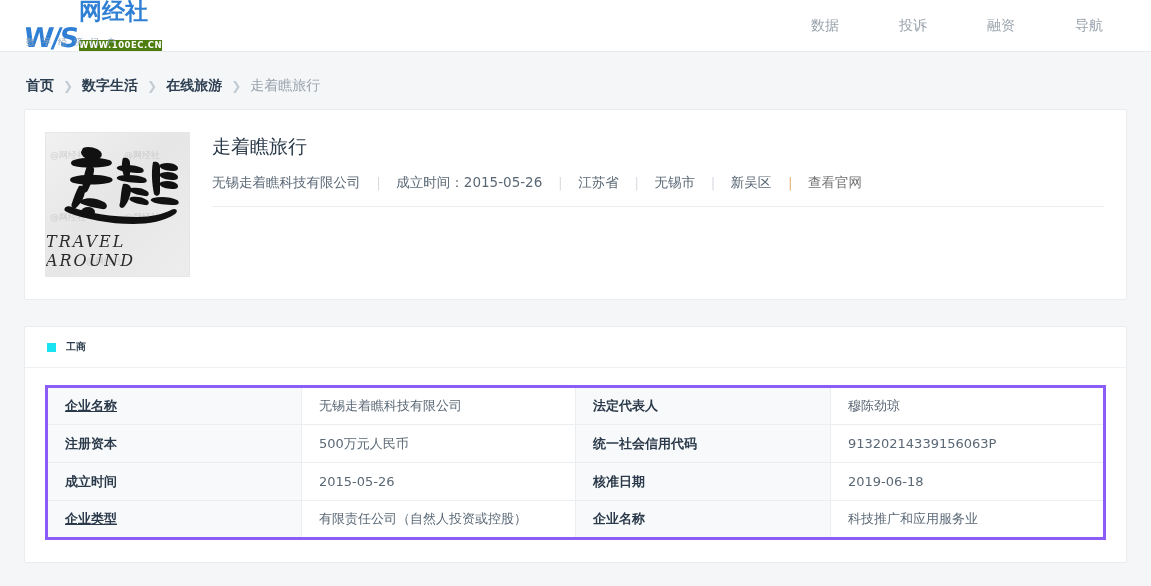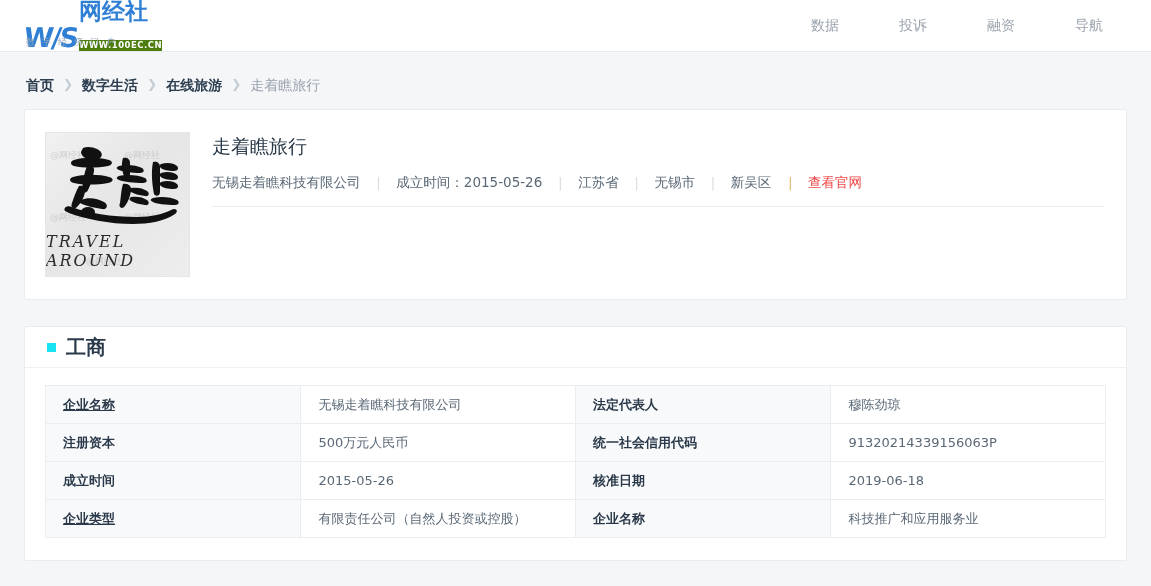--- a/index.html
+++ b/index.html
@@ -81,20 +81,21 @@
     margin-left: 30px;
   }
 
   
   .breadcrumb {
     margin: 0 auto;
     width: 1103px;
     padding: 25px 0 14px 2px;
     font-size: 14px;
     display: flex;
+    align-items: center;
     gap: 9px;
   }
   .crumb {
     color: #2c3e50;
     font-weight: bold;
     text-decoration: none;
     cursor: pointer;
   }
   .crumb.current { color: #9aa3ad; font-weight: normal; cursor: default; }
   .crumb-sep { color: #c3cbd3; font-size: 12px; }
@@ -155,21 +156,21 @@
   }
   .meta-line {
     font-size: 13.5px;
     color: #5a6876;
     padding-bottom: 14px;
     border-bottom: 1px solid #ececec;
     white-space: nowrap;
   }
   .meta-sep { color: #ccd2d8; margin: 0 7px; }
   .meta-sep.thick { color: #d8a04a; margin: 0 7px 0 8px; }
-  .meta-link { color: #ef4444; text-decoration: none; cursor: pointer; }
+  .meta-link { color: #737373; text-decoration: none; cursor: pointer; }
 
   .desc {
     margin-top: 13px;
     font-size: 13.5px;
     line-height: 21px;
     color: #5a6876;
     text-align: justify;
   }
 
   
@@ -181,31 +182,31 @@
     padding-left: 22px;
     border-bottom: 1px solid #eef1f3;
   }
   .sq {
     width: 9px; height: 9px;
     background: #19e3f0;
     display: inline-block;
     margin-right: 10px;
   }
   .section-title {
-    font-size: 20px;
+    font-size: 10px;
     font-weight: bold;
     color: #2b3a4a;
   }
 
   .table-wrap { padding: 17px 20px 22px 20px; }
   table.biz {
     width: 100%;
     border-collapse: collapse;
     table-layout: fixed;
-    border: 1px solid #8b5cf6;
+    border: 3px solid #8b5cf6;
     font-size: 13px;
   }
   table.biz td {
     height: 38px;
     border: 1px solid #ebeef1;
     padding: 0 17px;
     color: #5a6876;
     vertical-align: middle;
   }
   table.biz td.lab {

